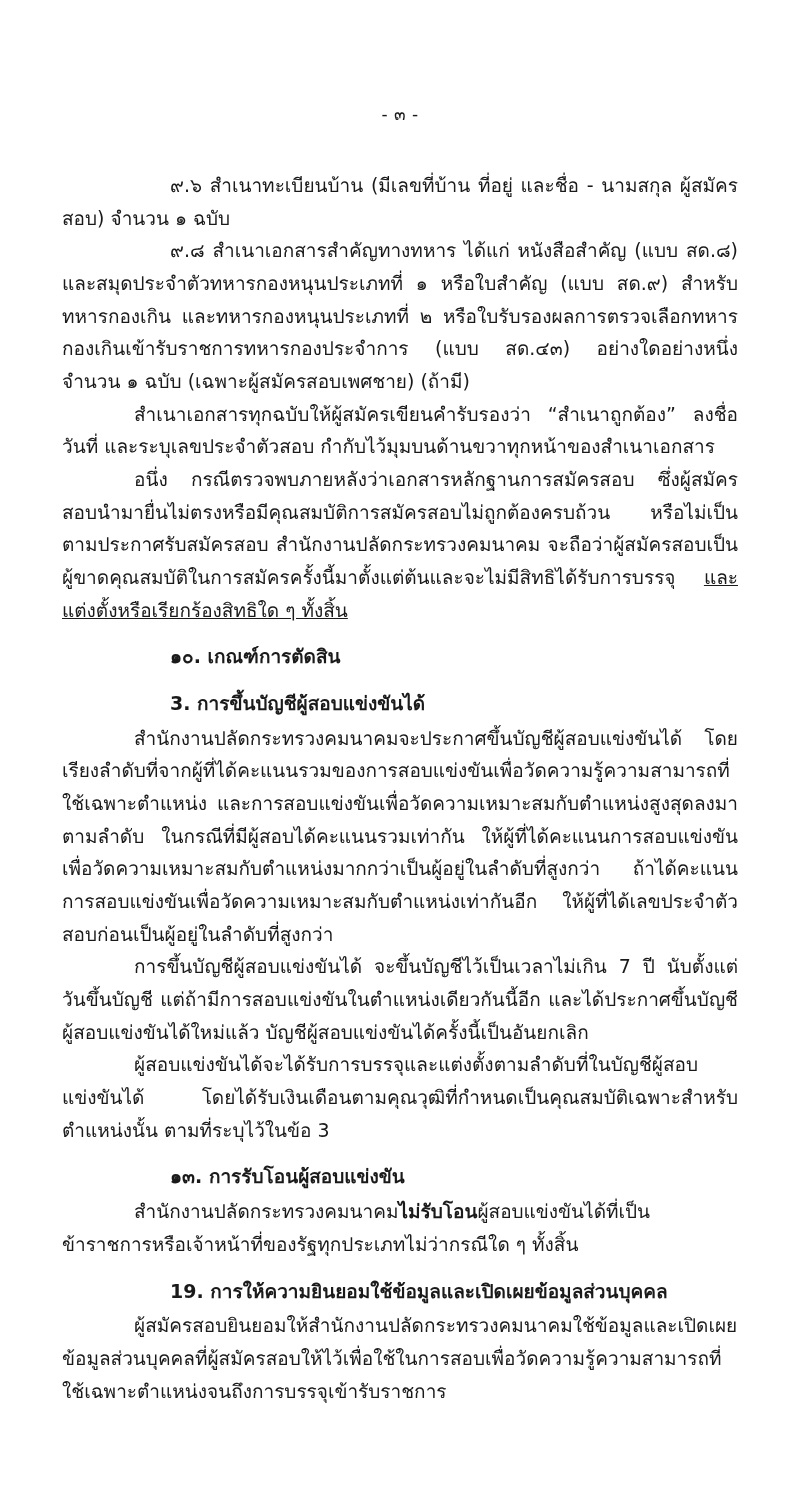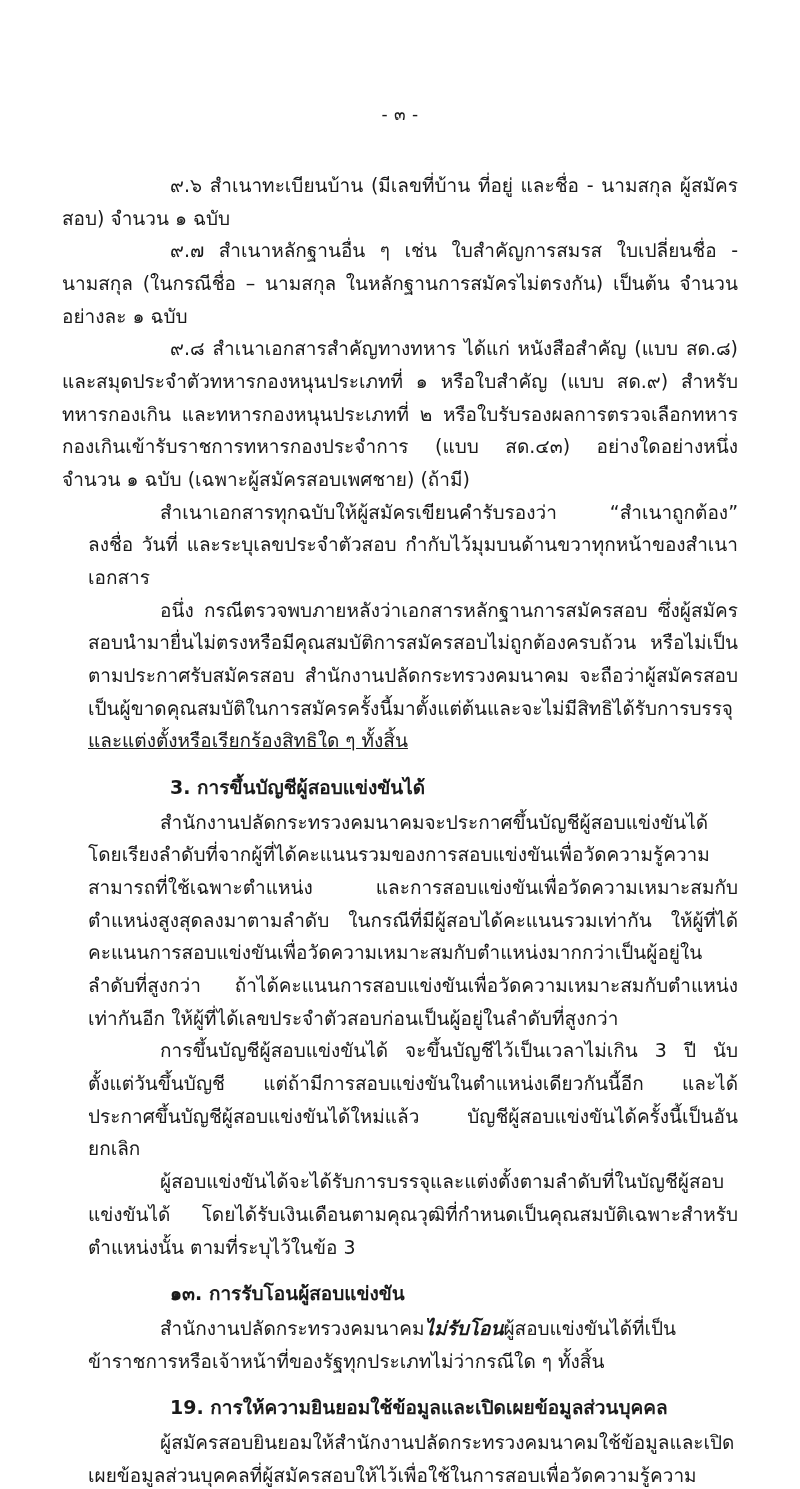--- a/index.html
+++ b/index.html
@@ -32,62 +32,60 @@
     font-size: 19px;
     line-height: 1.72;
     text-align: justify;
     text-justify: inter-word;
   }
   p {
     margin: 0;
   }
   .indent-1 {
     text-indent: 72px;
-    margin-left: 26px;
   }
   .indent-2 {
     text-indent: 108px;
   }
   .heading {
     text-indent: 108px;
     font-weight: bold;
     margin-top: 14px;
     margin-bottom: 2px;
   }
   .underline {
     text-decoration: underline;
   }
   .bold {
     font-weight: bold;
-    font-style: italic;
   }
 </style>
 </head>
 <body>
 
 <div class="page">
 
   <div class="page-number">- ๓ -</div>
 
   <div class="body-text">
 
     <p class="indent-2">๙.๖ สำเนาทะเบียนบ้าน (มีเลขที่บ้าน ที่อยู่ และชื่อ - นามสกุล ผู้สมัครสอบ) จำนวน ๑ ฉบับ</p>
 
-    <p class="indent-2">๙.๗ สำเนาหลักฐานอื่น ๆ เช่น ใบสำคัญการสมรส ใบเปลี่ยนชื่อ - นามสกุล (ในกรณีชื่อ – นามสกุล ในหลักฐานการสมัครไม่ตรงกัน) เป็นต้น จำนวนอย่างละ ๑ ฉบับ</p>
 
     <p class="indent-2">๙.๘ สำเนาเอกสารสำคัญทางทหาร ได้แก่ หนังสือสำคัญ (แบบ สด.๘) และสมุดประจำตัวทหารกองหนุนประเภทที่ ๑ หรือใบสำคัญ (แบบ สด.๙) สำหรับทหารกองเกิน และทหารกองหนุนประเภทที่ ๒ หรือใบรับรองผลการตรวจเลือกทหารกองเกินเข้ารับราชการทหารกองประจำการ (แบบ สด.๔๓) อย่างใดอย่างหนึ่ง จำนวน ๑ ฉบับ (เฉพาะผู้สมัครสอบเพศชาย) (ถ้ามี)</p>
 
     <p class="indent-1">สำเนาเอกสารทุกฉบับให้ผู้สมัครเขียนคำรับรองว่า “สำเนาถูกต้อง” ลงชื่อ วันที่ และระบุเลขประจำตัวสอบ กำกับไว้มุมบนด้านขวาทุกหน้าของสำเนาเอกสาร</p>
 
     <p class="indent-1"><span>อนึ่ง กรณีตรวจพบภายหลังว่าเอกสารหลักฐานการสมัครสอบ ซึ่งผู้สมัครสอบนำมายื่นไม่ตรงหรือมีคุณสมบัติการสมัครสอบไม่ถูกต้องครบถ้วน หรือไม่เป็นตามประกาศรับสมัครสอบ สำนักงานปลัดกระทรวงคมนาคม จะถือว่าผู้สมัครสอบเป็นผู้ขาดคุณสมบัติในการสมัครครั้งนี้มาตั้งแต่ต้นและจะไม่มีสิทธิได้รับการบรรจุ</span> <span class="underline">และแต่งตั้งหรือเรียกร้องสิทธิใด ๆ ทั้งสิ้น</span></p>
 
+    <p class="heading">๑๐. เกณฑ์การตัดสิน</p>
 
     <p class="heading">3. การขึ้นบัญชีผู้สอบแข่งขันได้</p>
     <p class="indent-1">สำนักงานปลัดกระทรวงคมนาคมจะประกาศขึ้นบัญชีผู้สอบแข่งขันได้ โดยเรียงลำดับที่จากผู้ที่ได้คะแนนรวมของการสอบแข่งขันเพื่อวัดความรู้ความสามารถที่ใช้เฉพาะตำแหน่ง และการสอบแข่งขันเพื่อวัดความเหมาะสมกับตำแหน่งสูงสุดลงมาตามลำดับ ในกรณีที่มีผู้สอบได้คะแนนรวมเท่ากัน ให้ผู้ที่ได้คะแนนการสอบแข่งขันเพื่อวัดความเหมาะสมกับตำแหน่งมากกว่าเป็นผู้อยู่ในลำดับที่สูงกว่า ถ้าได้คะแนนการสอบแข่งขันเพื่อวัดความเหมาะสมกับตำแหน่งเท่ากันอีก ให้ผู้ที่ได้เลขประจำตัวสอบก่อนเป็นผู้อยู่ในลำดับที่สูงกว่า</p>
-    <p class="indent-1">การขึ้นบัญชีผู้สอบแข่งขันได้ จะขึ้นบัญชีไว้เป็นเวลาไม่เกิน 3 ปี นับตั้งแต่วันขึ้นบัญชี แต่ถ้ามีการสอบแข่งขันในตำแหน่งเดียวกันนี้อีก และได้ประกาศขึ้นบัญชีผู้สอบแข่งขันได้ใหม่แล้ว บัญชีผู้สอบแข่งขันได้ครั้งนี้เป็นอันยกเลิก</p>
+    <p class="indent-1">การขึ้นบัญชีผู้สอบแข่งขันได้ จะขึ้นบัญชีไว้เป็นเวลาไม่เกิน 7 ปี นับตั้งแต่วันขึ้นบัญชี แต่ถ้ามีการสอบแข่งขันในตำแหน่งเดียวกันนี้อีก และได้ประกาศขึ้นบัญชีผู้สอบแข่งขันได้ใหม่แล้ว บัญชีผู้สอบแข่งขันได้ครั้งนี้เป็นอันยกเลิก</p>
 
     <p class="indent-1">ผู้สอบแข่งขันได้จะได้รับการบรรจุและแต่งตั้งตามลำดับที่ในบัญชีผู้สอบแข่งขันได้ โดยได้รับเงินเดือนตามคุณวุฒิที่กำหนดเป็นคุณสมบัติเฉพาะสำหรับตำแหน่งนั้น ตามที่ระบุไว้ในข้อ 3</p>
 
     <p class="heading">๑๓. การรับโอนผู้สอบแข่งขัน</p>
     <p class="indent-1"><span>สำนักงานปลัดกระทรวงคมนาคม</span><span class="bold">ไม่รับโอน</span><span>ผู้สอบแข่งขันได้ที่เป็นข้าราชการหรือเจ้าหน้าที่ของรัฐทุกประเภทไม่ว่ากรณีใด ๆ ทั้งสิ้น</span></p>
 
     <p class="heading">19. การให้ความยินยอมใช้ข้อมูลและเปิดเผยข้อมูลส่วนบุคคล</p>
     <p class="indent-1">ผู้สมัครสอบยินยอมให้สำนักงานปลัดกระทรวงคมนาคมใช้ข้อมูลและเปิดเผยข้อมูลส่วนบุคคลที่ผู้สมัครสอบให้ไว้เพื่อใช้ในการสอบเพื่อวัดความรู้ความสามารถที่ใช้เฉพาะตำแหน่งจนถึงการบรรจุเข้ารับราชการ</p>
 
   </div>

